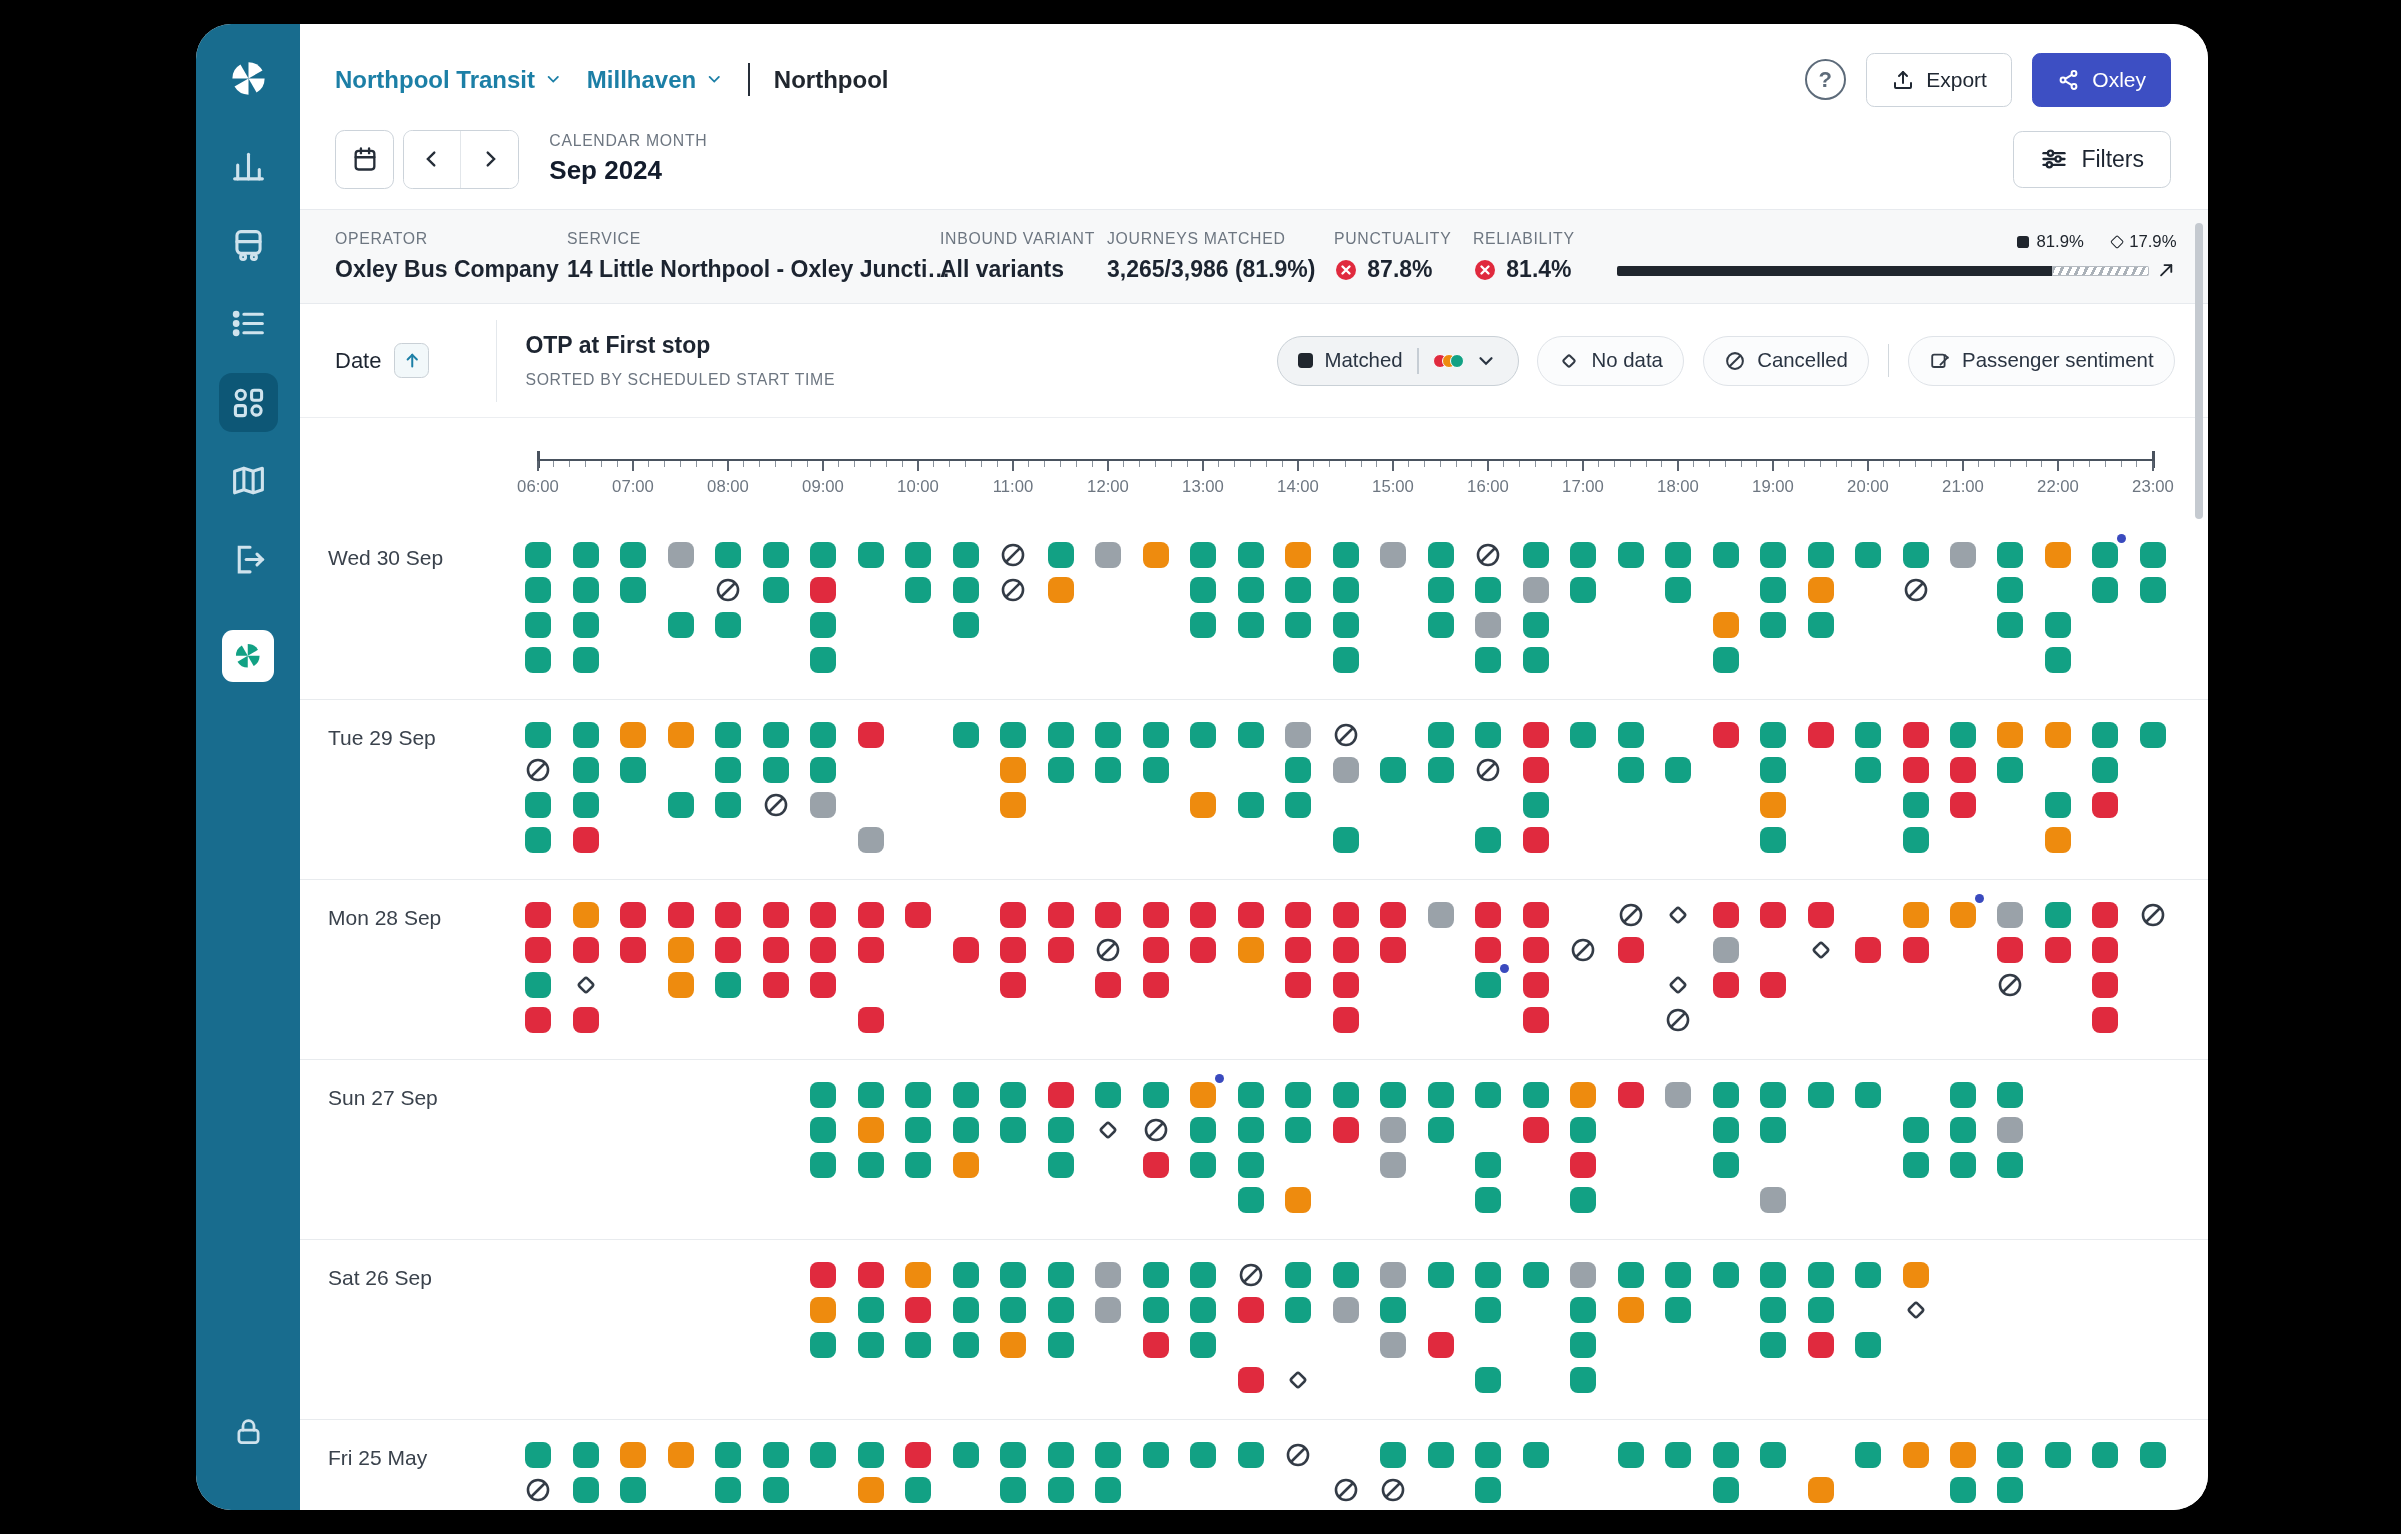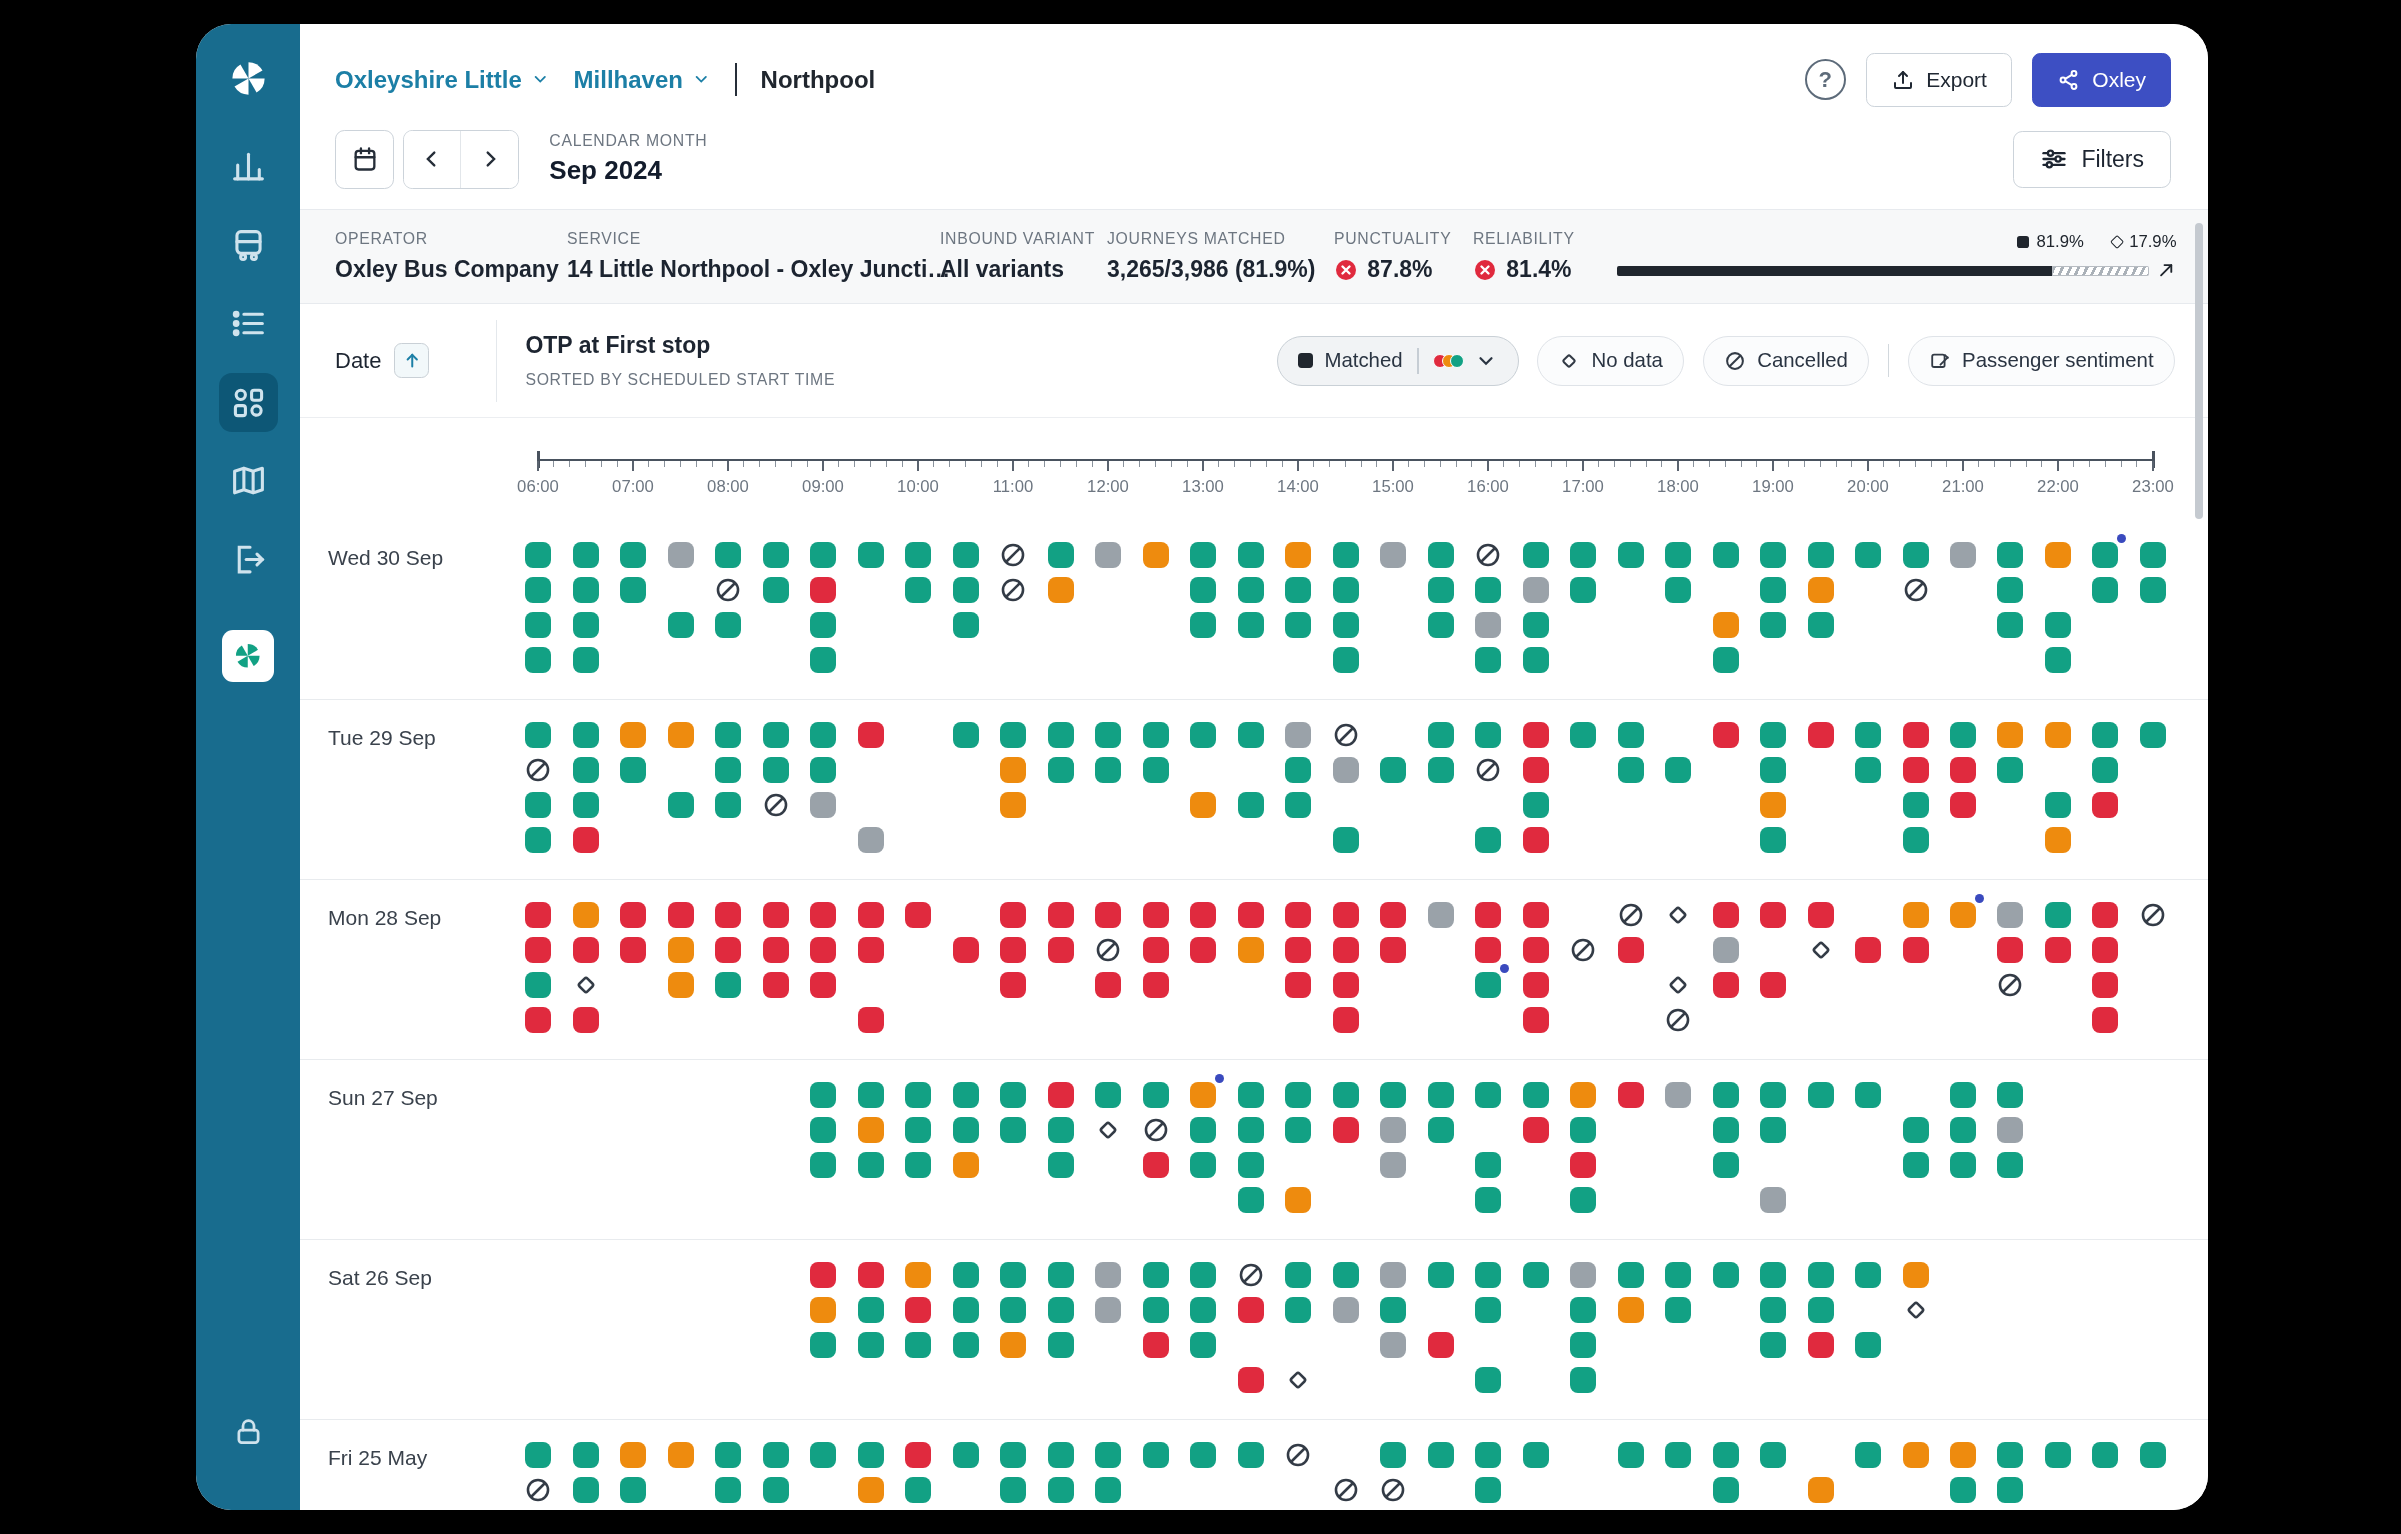--- a/index.html
+++ b/index.html
@@ -177,21 +177,21 @@
       <div class="lock"><svg viewBox="0 0 24 24" fill="none" stroke="currentColor" stroke-width="2" stroke-linecap="round">
             <rect x="5" y="11" width="14" height="9" rx="2"></rect>
             <path d="M8 11V8a4 4 0 0 1 8 0v3"></path>
           </svg></div>
     </aside>
 
     <main class="main">
 
       <div class="topbar">
         <div class="crumb">
-          <span>Oxleyshire Little</span>
+          <span>Northpool Transit</span>
           <svg viewBox="0 0 24 24" fill="none" stroke="currentColor" stroke-width="2.4" stroke-linecap="round">
               <path d="m6 9 6 6 6-6"></path>
             </svg>
         </div>
         <div class="crumb">
           <span>Millhaven</span>
           <svg viewBox="0 0 24 24" fill="none" stroke="currentColor" stroke-width="2.4" stroke-linecap="round">
               <path d="m6 9 6 6 6-6"></path>
             </svg>
         </div>

